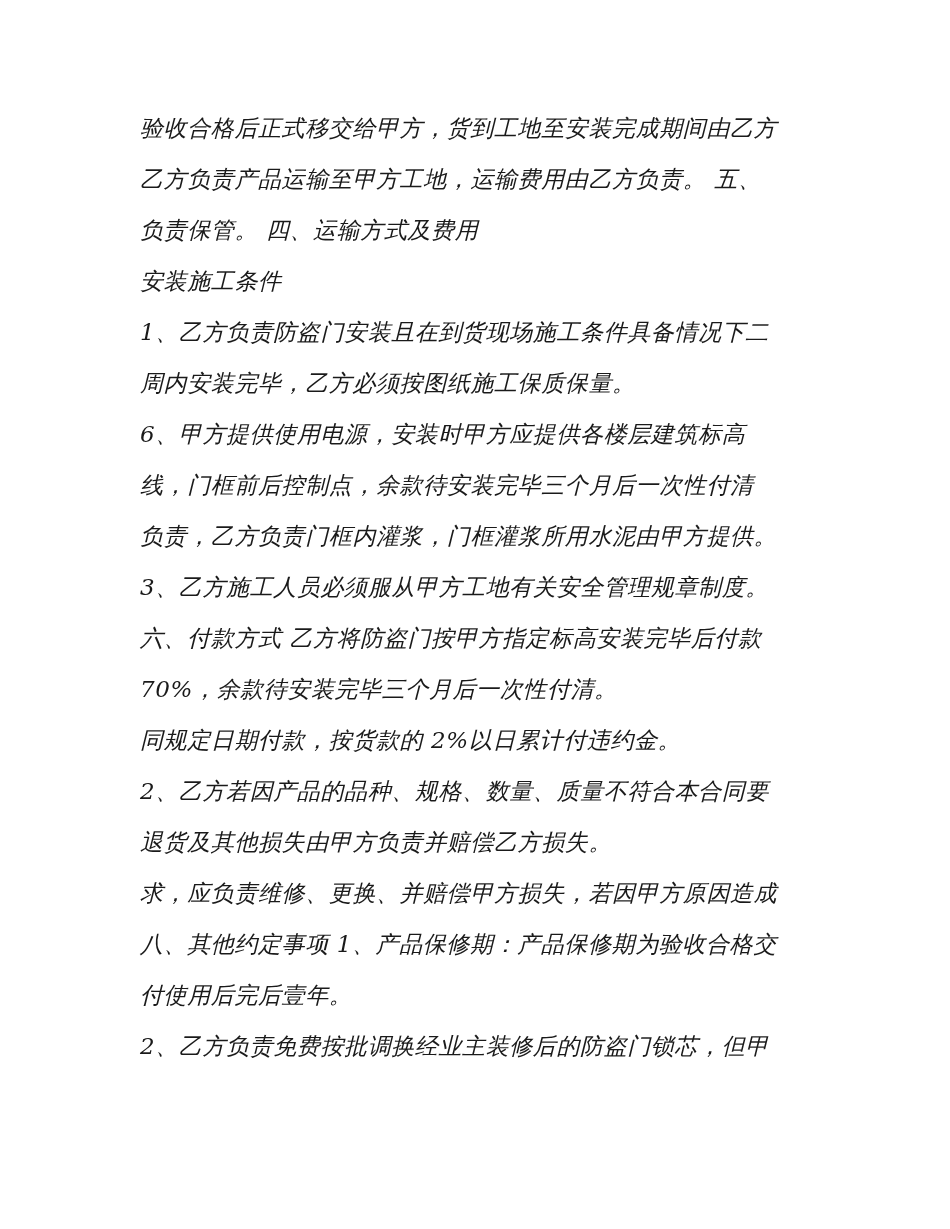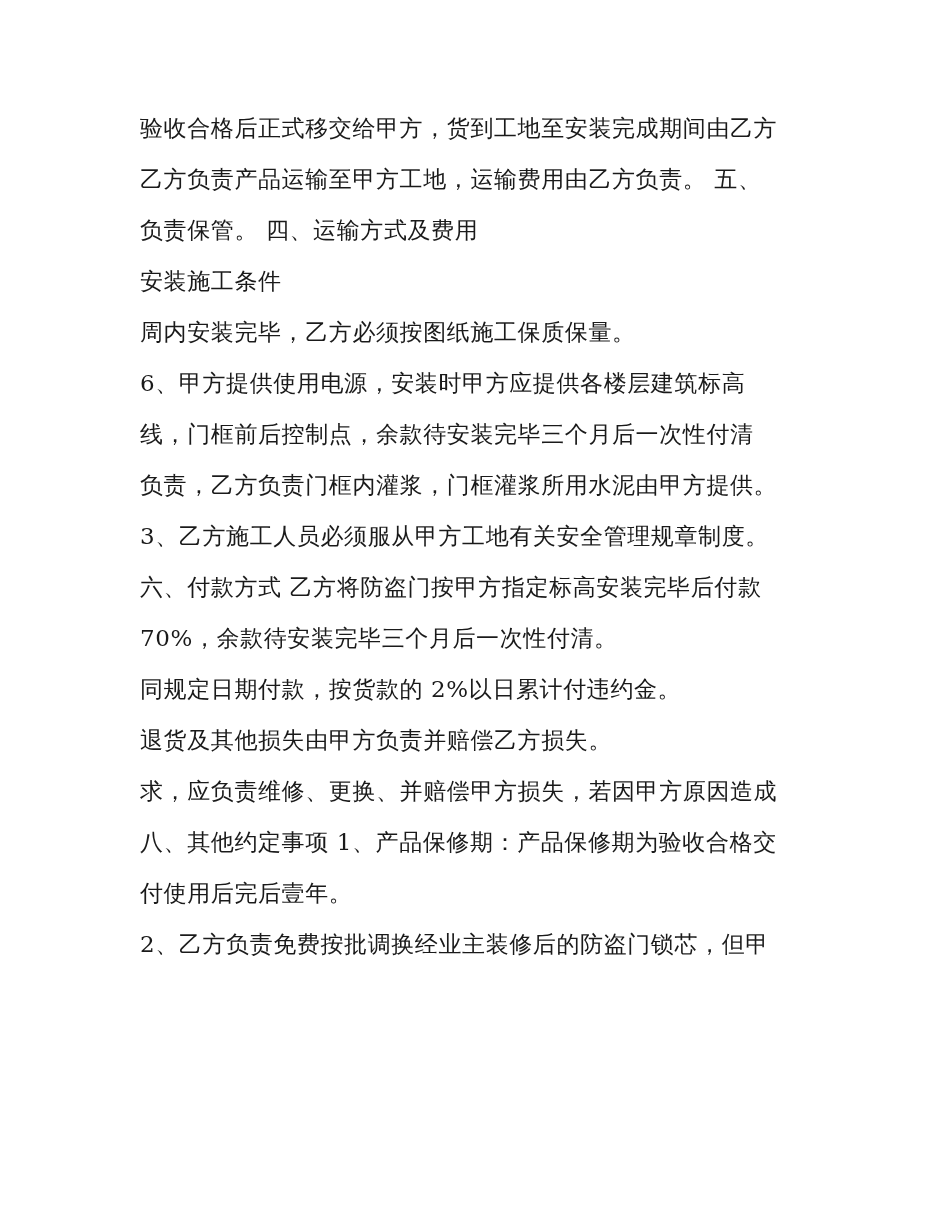--- a/index.html
+++ b/index.html
@@ -20,36 +20,39 @@
       left: 140px;
       top: 106px;
       width: 680px;
     }
     .line {
       height: 51px;
       line-height: 44px;
       font-size: 23px;
       white-space: nowrap;
       letter-spacing: 0.6px;
+      font-style: italic;
     }
   </style>
 </head>
 <body>
 
 <div class="page">
   <div class="line">验收合格后正式移交给甲方，货到工地至安装完成期间由乙方</div>
   <div class="line">乙方负责产品运输至甲方工地，运输费用由乙方负责。 五、</div>
   <div class="line">负责保管。 四、运输方式及费用</div>
   <div class="line">安装施工条件</div>
+  <div class="line">1、乙方负责防盗门安装且在到货现场施工条件具备情况下二</div>
   <div class="line">周内安装完毕，乙方必须按图纸施工保质保量。</div>
   <div class="line">6、甲方提供使用电源，安装时甲方应提供各楼层建筑标高</div>
   <div class="line">线，门框前后控制点，余款待安装完毕三个月后一次性付清</div>
   <div class="line">负责，乙方负责门框内灌浆，门框灌浆所用水泥由甲方提供。</div>
   <div class="line">3、乙方施工人员必须服从甲方工地有关安全管理规章制度。</div>
   <div class="line">六、付款方式 乙方将防盗门按甲方指定标高安装完毕后付款</div>
   <div class="line">70%，余款待安装完毕三个月后一次性付清。</div>
   <div class="line">同规定日期付款，按货款的 2%以日累计付违约金。</div>
+  <div class="line">2、乙方若因产品的品种、规格、数量、质量不符合本合同要</div>
   <div class="line">退货及其他损失由甲方负责并赔偿乙方损失。</div>
   <div class="line">求，应负责维修、更换、并赔偿甲方损失，若因甲方原因造成</div>
   <div class="line">八、其他约定事项 1、产品保修期：产品保修期为验收合格交</div>
   <div class="line">付使用后完后壹年。</div>
   <div class="line">2、乙方负责免费按批调换经业主装修后的防盗门锁芯，但甲</div>
 </div>
 
 </body></html>

